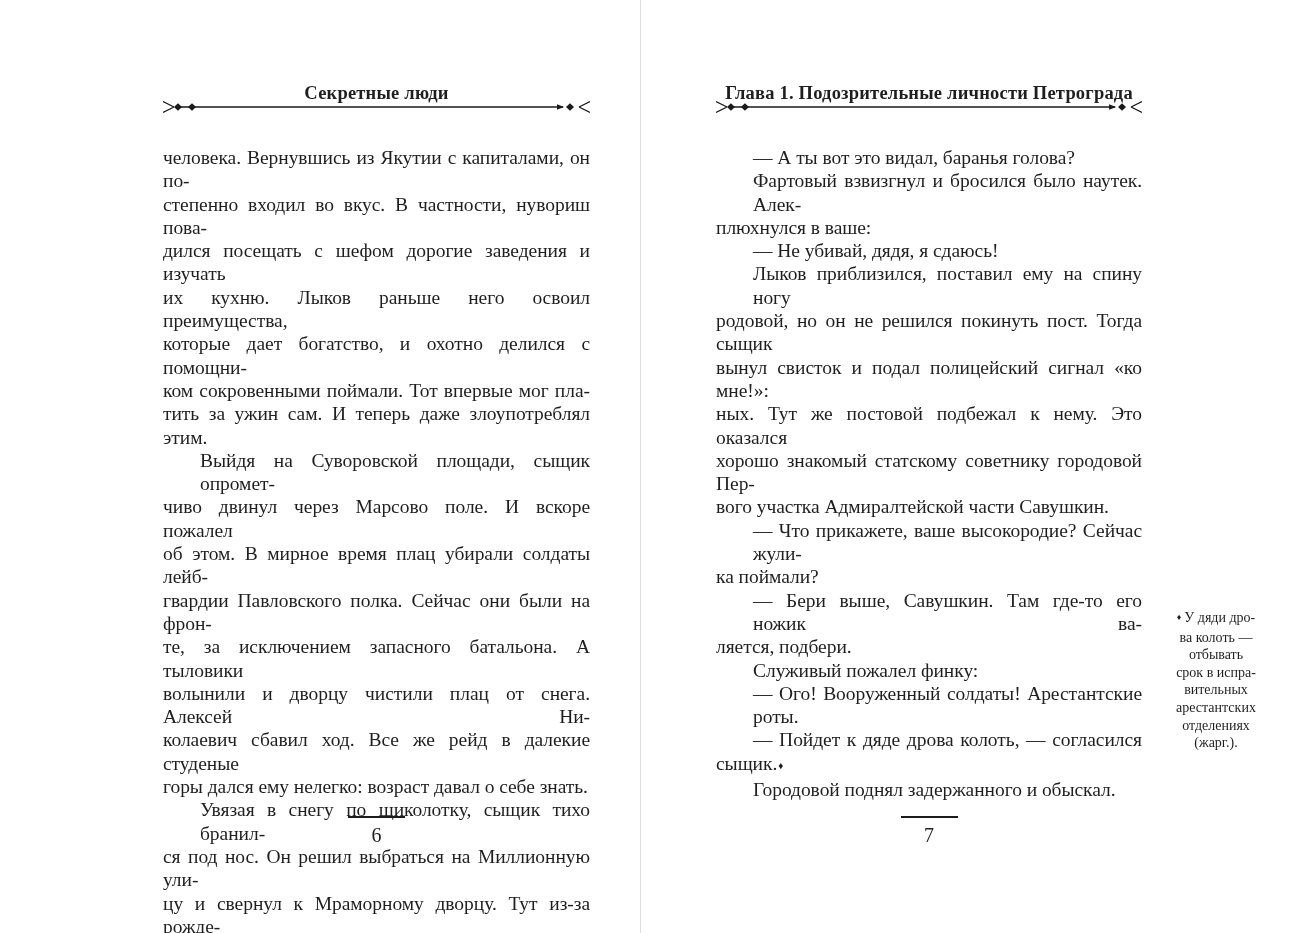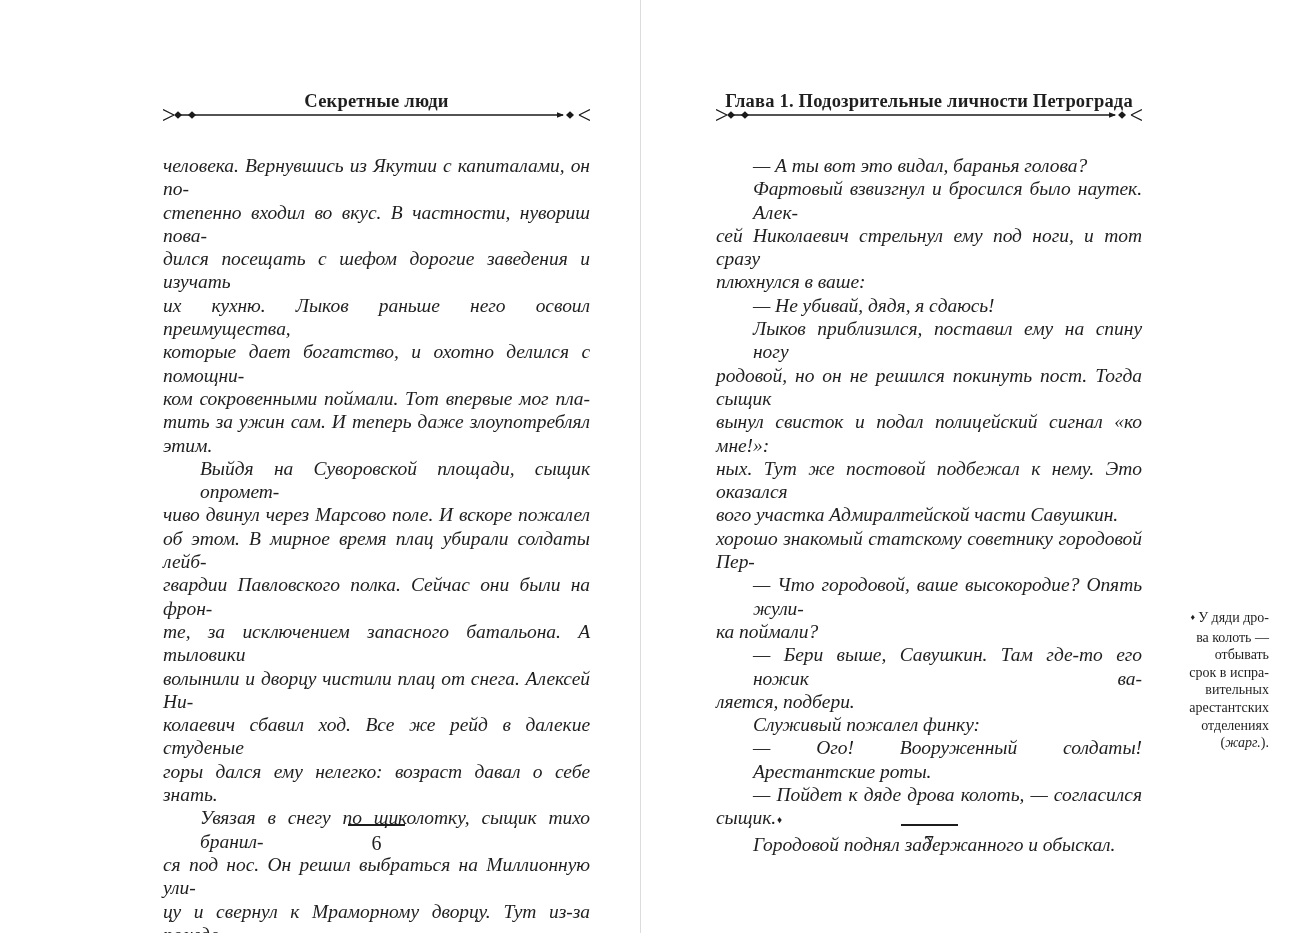--- a/index.html
+++ b/index.html
@@ -8,21 +8,21 @@
     background: #ffffff;
     font-family: "Liberation Serif", "DejaVu Serif", serif;
     color: #1f1f1f;
     position: relative;
     overflow: hidden;
   }
   .gutter {
     position: absolute; top: 0; bottom: 0; left: 640px;
     width: 1px; background: #dcdcdc;
   }
-  .page { position: absolute; top: 8px; height: 811px; }
+  .page { position: absolute; top: 0; height: 811px; }
   .page.left  { left: 163px; width: 427px; }
   .page.right { left: 716px; width: 426px; }
 
   .running-head {
     position: absolute; top: 83px; left: 0; right: 0;
     text-align: center;
     font-size: 18.5px; font-weight: 600;
     letter-spacing: 0.2px;
     white-space: nowrap;
   }
@@ -34,43 +34,42 @@
   .bodytext {
     position: absolute; top: 146px; left: 0; right: 0;
     font-size: 19.5px; line-height: 23.3px;
     letter-spacing: -0.05px;
   }
   .para { margin: 0; }
   .line {
     text-align: justify;
     text-align-last: justify;
     white-space: normal;
-    font-style: italic;
   }
   .line.last { text-align-last: left; }
   .line.indent { padding-left: 37px; }
 
   .fnmark {
     font-size: 10px;
     position: relative; top: -1px;
     margin-left: 1px;
   }
 
   .footer { position: absolute; top: 816px; left: 0; right: 0; text-align: center; }
   .footrule { width: 57px; height: 2px; background: #1c1c1c; margin: 0 auto 6px auto; }
   .pagenum { font-size: 20px; }
 
   .margin-note {
     position: absolute; left: 1163px; top: 609px; width: 106px;
     font-size: 14px; line-height: 17.6px;
-    text-align: right;
+    text-align: center;
   }
   .margin-note .mn-line { white-space: nowrap; }
   .mn-mark { font-size: 9px; position: relative; top: -2px; margin-right: 3px; }
-  .mn-italic { font-style: italic; }
+  .mn-italic { }
 </style>
 </head>
 <body>
 
 <div>
 
   <div class="gutter"></div>
 
   <section class="page left">
     <div class="running-head">Секретные люди</div>
@@ -125,36 +124,35 @@
       <polygon points="394,4.2 401,7 394,9.8" fill="#1a1a1a"></polygon>
       <polygon points="403,7 407,3.2 411,7 407,10.8" fill="#1a1a1a"></polygon>
       <path d="M427 1.5 L416 7 M427 12.5 L416 7" fill="none" stroke="#1a1a1a" stroke-width="1.3"></path>
     </svg>
     <div class="bodytext">
         <div class="para">
           <div class="line indent last">— А ты вот это видал, баранья голова?</div>
         </div>
         <div class="para">
           <div class="line indent">Фартовый взвизгнул и бросился было наутек. Алек-</div>
-          <div class="line">сей Николаевич стрельнул ему под ноги, и тот сразу</div>
           <div class="line last">плюхнулся в ваше:</div>
         </div>
         <div class="para">
           <div class="line indent last">— Не убивай, дядя, я сдаюсь!</div>
         </div>
         <div class="para">
           <div class="line indent">Лыков приблизился, поставил ему на спину ногу</div>
           <div class="line">родовой, но он не решился покинуть пост. Тогда сыщик</div>
           <div class="line">вынул свисток и подал полицейский сигнал «ко мне!»:</div>
           <div class="line">ных. Тут же постовой подбежал к нему. Это оказался</div>
+          <div class="line">хорошо знакомый статскому советнику городовой Пер-</div>
           <div class="line last">вого участка Адмиралтейской части Савушкин.</div>
-          <div class="line">хорошо знакомый статскому советнику городовой Пер-</div>
         </div>
         <div class="para">
-          <div class="line indent">— Что городовой, ваше высокородие? Опять жули-</div>
+          <div class="line indent">— Что прикажете, ваше высокородие? Сейчас жули-</div>
           <div class="line last">ка поймали?</div>
         </div>
         <div class="para">
           <div class="line indent">— Бери выше, Савушкин. Там где-то его ножик ва-</div>
           <div class="line last">ляется, подбери.</div>
         </div>
         <div class="para">
           <div class="line indent last">Служивый пожалел финку:</div>
         </div>
         <div class="para">

